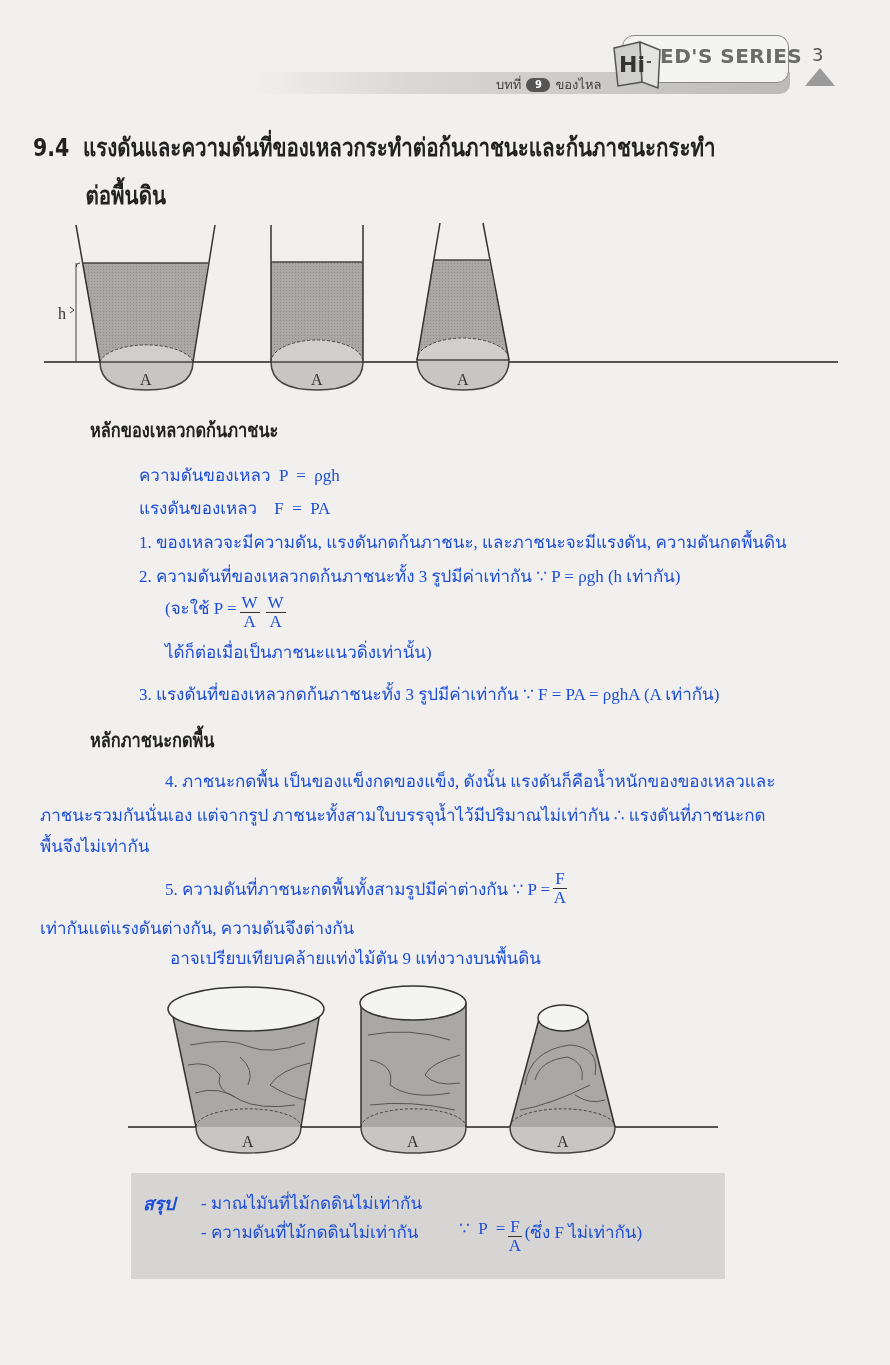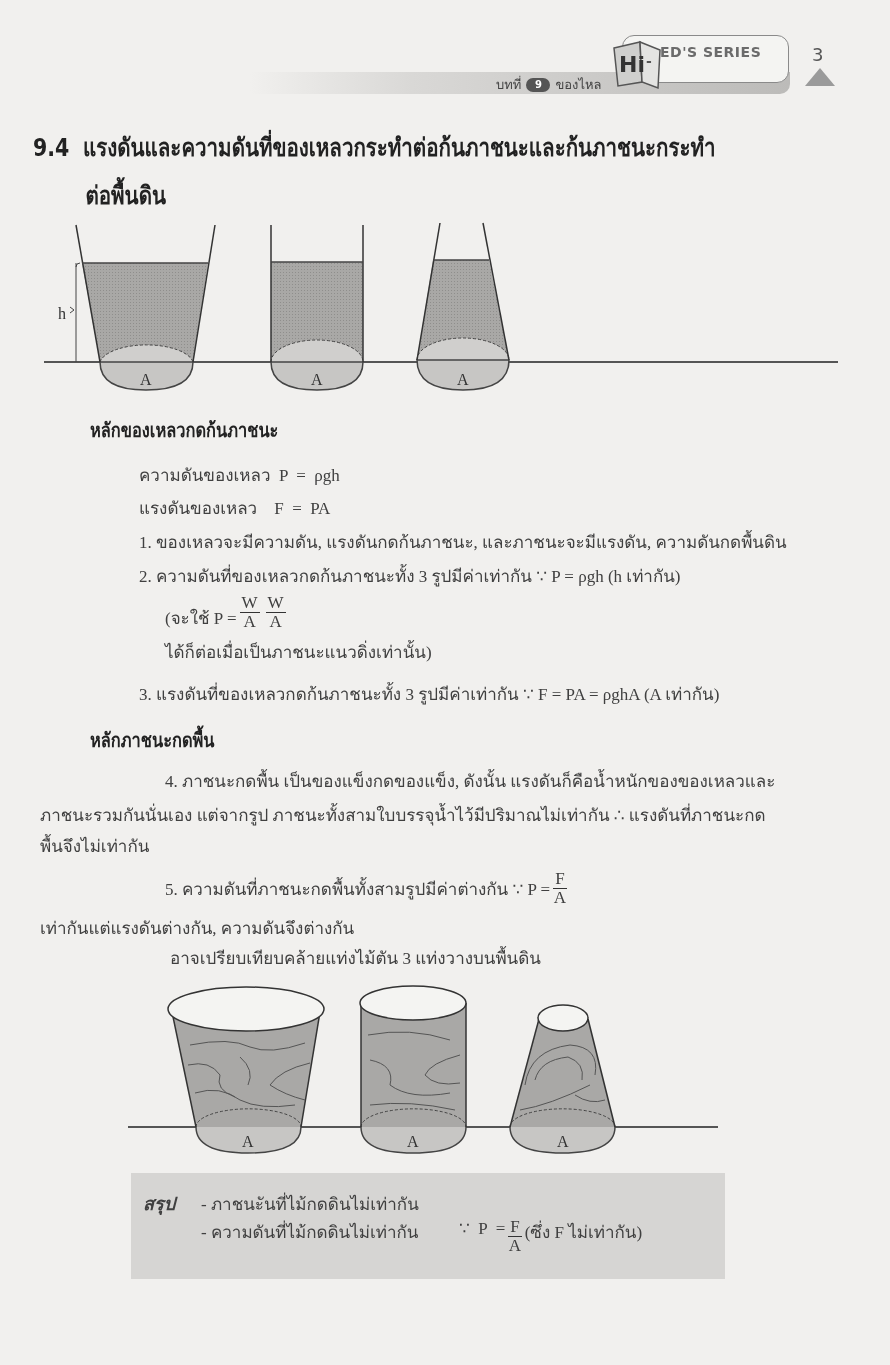--- a/index.html
+++ b/index.html
@@ -22,21 +22,21 @@
   }
   .chap-num {
     display:inline-block; width:24px; height:14px; border-radius:7px; background:#555; color:#fff;
     font-size:10px; text-align:center; line-height:14px; font-weight:bold;
   }
   .series-pill {
     left:622px; top:35px; width:165px; height:46px; border:1.5px solid #8a8a8a; border-radius:12px;
     background:#f4f4f2;
   }
   .series-text {
-    left:660px; top:44px; font-family:"DejaVu Sans",sans-serif; font-weight:bold; font-size:14px; color:#6b6b6b; letter-spacing:0.5px;
+    left:660px; top:44px; font-family:"DejaVu Sans",sans-serif; font-weight:bold; font-size:20px; color:#6b6b6b; letter-spacing:0.5px;
   }
   .book-logo {
     left:612px; top:38px; width:52px; height:52px;
   }
   .page-num {
     left:812px; top:44px; font-family:"DejaVu Sans",sans-serif; font-size:18px; color:#555;
   }
   .page-tri {
     left:805px; top:68px; width:0; height:0;
     border-left:15px solid transparent; border-right:15px solid transparent; border-bottom:18px solid #9a9a9a;
@@ -46,21 +46,21 @@
     left:33px; top:124px; width:820px; font-family:"DejaVu Sans",sans-serif; font-weight:bold;
     font-size:25px; line-height:48px; color:#222; transform:scaleX(0.82); transform-origin:left top;
     width:1000px;
   }
   .title .num { margin-right:8px; }
   .title .line2 { padding-left:64px; display:block; }
   .h2 {
     font-family:"DejaVu Sans",sans-serif; font-weight:bold; font-size:20px; color:#222;
     transform:scaleX(0.82); transform-origin:left top; white-space:nowrap;
   }
-  .txt { font-size:17px; white-space:nowrap; color:#404040; }
+  .txt { font-size:17px; white-space:nowrap; color:#1d4ed8; }
   .bold { font-weight:bold; }
   .frac { display:inline-flex; flex-direction:column; align-items:center; vertical-align:middle; line-height:18px; margin:0 3px; }
   .frac .n { border-bottom:1px solid #333; padding:0 2px; }
   .summary {
     left:131px; top:1173px; width:594px; height:106px; background:#d6d5d3;
   }
 </style>
 </head>
 <body>
 
@@ -136,21 +136,21 @@
 <div class="abs txt" style="left:139px;top:461px">
   <span>ความดันของเหลว</span>&nbsp;
   <span style="white-space:pre">P  =  ρgh</span>
 </div>
 <div class="abs txt" style="left:139px;top:494px">
   <span>แรงดันของเหลว</span>&nbsp;&nbsp;&nbsp;
   <span style="white-space:pre">F  =  PA</span>
 </div>
 <div class="abs txt" style="left:139px;top:528px">1.  ของเหลวจะมีความดัน, แรงดันกดก้นภาชนะ, และภาชนะจะมีแรงดัน, ความดันกดพื้นดิน</div>
 <div class="abs txt" style="left:139px;top:562px">2.  ความดันที่ของเหลวกดก้นภาชนะทั้ง 3 รูปมีค่าเท่ากัน  ∵  P = ρgh (h เท่ากัน)</div>
-<div class="abs txt" style="left:165px;top:594px;display:flex;align-items:flex-end;width:680px">
+<div class="abs txt" style="left:165px;top:594px;display:flex;align-items:flex-start;width:680px">
   <span>(จะใช้  P =</span>
   <span class="frac">
       <span class="n">W</span>
       <span>A</span>
     </span>
   <span class="frac">
       <span class="n">W</span>
       <span>A</span>
     </span>
 </div>
@@ -162,21 +162,21 @@
 <div class="abs txt" style="left:40px;top:801px">ภาชนะรวมกันนั่นเอง แต่จากรูป ภาชนะทั้งสามใบบรรจุน้ำไว้มีปริมาณไม่เท่ากัน  ∴  แรงดันที่ภาชนะกด</div>
 <div class="abs txt" style="left:40px;top:832px">พื้นจึงไม่เท่ากัน</div>
 <div class="abs txt" style="left:165px;top:870px;display:flex;align-items:center">
   <span>5.  ความดันที่ภาชนะกดพื้นทั้งสามรูปมีค่าต่างกัน  ∵  P =</span>
   <span class="frac">
       <span class="n">F</span>
       <span>A</span>
     </span>
 </div>
 <div class="abs txt" style="left:40px;top:914px">เท่ากันแต่แรงดันต่างกัน, ความดันจึงต่างกัน</div>
-<div class="abs txt" style="left:170px;top:944px">อาจเปรียบเทียบคล้ายแท่งไม้ตัน 3 แท่งวางบนพื้นดิน</div>
+<div class="abs txt" style="left:170px;top:944px">อาจเปรียบเทียบคล้ายแท่งไม้ตัน 9 แท่งวางบนพื้นดิน</div>
 
 <svg class="abs" style="left:120px;top:975px" width="600" height="180" viewBox="0 0 600 180">
   <line x1="8" y1="152" x2="598" y2="152" stroke="#555" stroke-width="1.8"></line>
 
   <g>
     <polygon points="52,37 200,37 181,152 76,152" fill="#a9a8a6"></polygon>
     <path d="M76,152 Q76,178 128,178 Q181,178 181,152" fill="#c7c6c4" stroke="#444" stroke-width="1.5"></path>
     <path d="M76,152 A52,18 0 0 1 181,152" fill="none" stroke="#444" stroke-dasharray="3,2"></path>
     <line x1="52" y1="37" x2="76" y2="152" stroke="#333" stroke-width="1.5"></line>
     <line x1="200" y1="37" x2="181" y2="152" stroke="#333" stroke-width="1.5"></line>
@@ -218,23 +218,23 @@
       <path d="M405,110 Q410,75 450,70 Q480,72 475,100"></path>
       <path d="M415,105 Q420,85 448,82 Q465,88 462,105"></path>
       <path d="M400,135 Q430,130 470,110"></path>
       <path d="M455,120 Q470,130 485,125"></path>
     </g>
     <text x="437" y="172" font-size="16" font-family="Liberation Serif, serif" fill="#333">A</text>
   </g>
 </svg>
 
 <div class="abs summary"></div>
-<div class="abs txt" style="left:143px;top:1189px;display:flex;align-items:center">
+<div class="abs txt" style="left:143px;top:1189px;display:flex;">
   <span class="bold" style="font-style:italic;font-size:18px;width:58px">สรุป</span>
-  <span style="width:258px">- ภาชนะันที่ไม้กดดินไม่เท่ากัน</span>
+  <span style="width:258px">- มาณไมันที่ไม้กดดินไม่เท่ากัน</span>
 </div>
 <div class="abs txt" style="left:201px;top:1218px;display:flex;align-items:flex-start">
   <span style="width:258px">- ความดันที่ไม้กดดินไม่เท่ากัน</span>
   <span style="white-space:pre">∵  P  =</span>
   <span class="frac">
       <span class="n">F</span>
       <span>A</span>
     </span>
   <span>(ซึ่ง F ไม่เท่ากัน)</span>
 </div>

